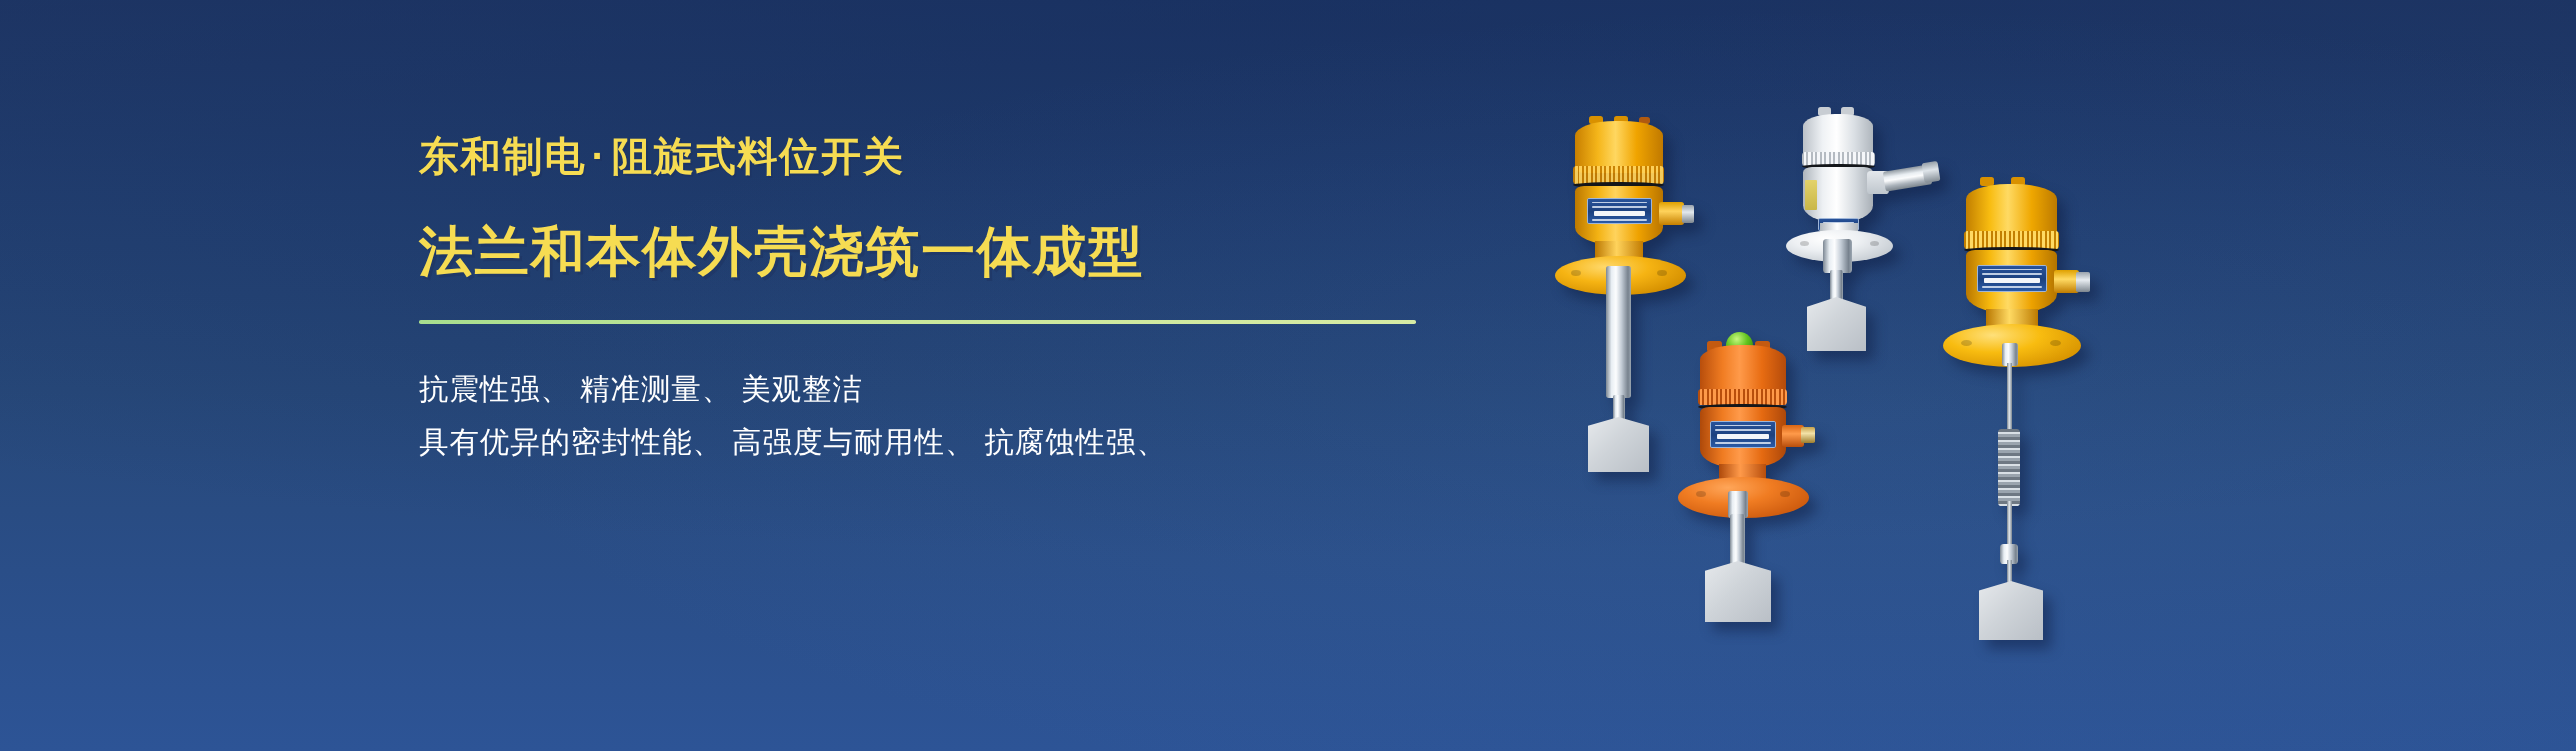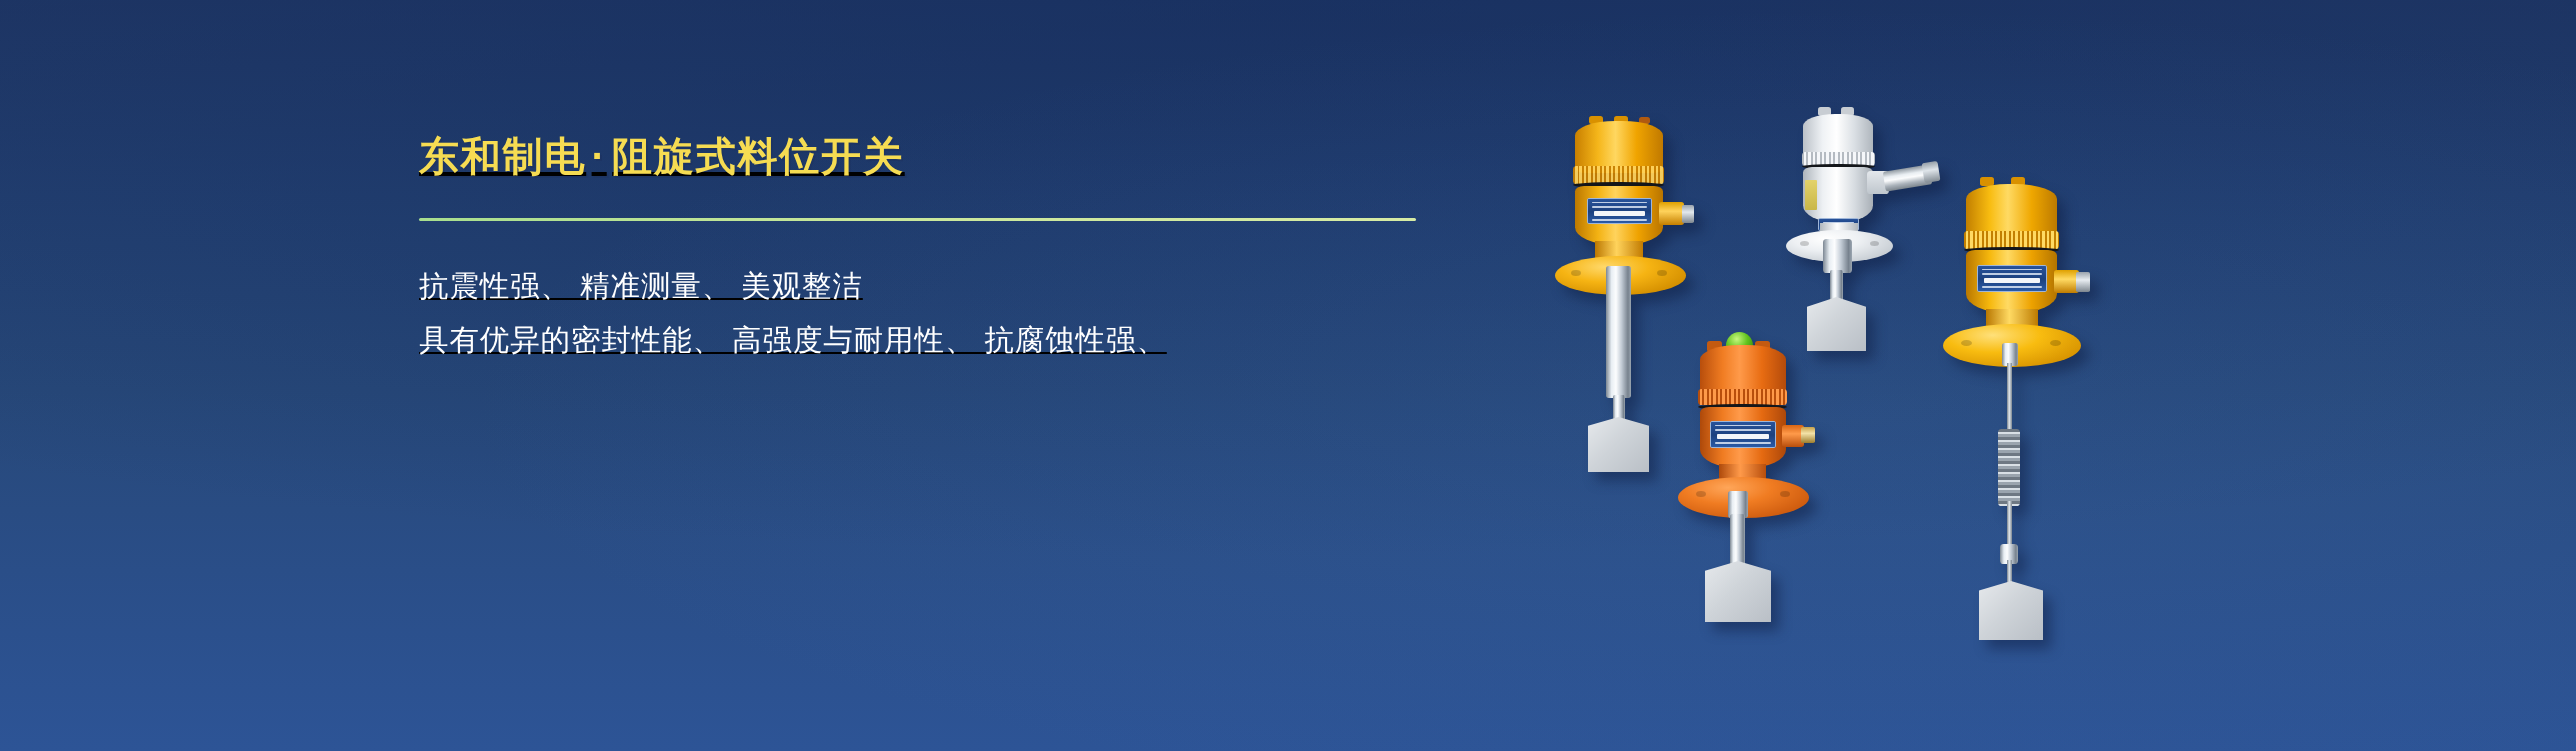--- a/index.html
+++ b/index.html
@@ -14,21 +14,21 @@
     background:
       radial-gradient(ellipse 150% 120% at 50% 0%, rgba(20,45,95,0.55) 0%, rgba(20,45,95,0.0) 62%),
       linear-gradient(180deg,#203765 0%,#234071 26%,#274879 52%,#2A4E88 76%,#2D5496 100%);
   }
   .banner::after{
     content:"";position:absolute;inset:0;pointer-events:none;
     background:radial-gradient(ellipse 90% 90% at 72% 55%, rgba(70,120,190,0.18) 0%, rgba(70,120,190,0) 60%);
   }
 
   
-  .copy{position:absolute;left:419px;top:134px;width:1127px;z-index:5;text-decoration:underline;}
+  .copy{position:absolute;left:419px;top:134px;width:1127px;z-index:5;}
   .eyebrow{
     color:#F6DC52;font-size:40px;font-weight:bold;line-height:1.12;
     letter-spacing:1.8px;white-space:nowrap;
     text-shadow:1.8px 1.8px 0 rgba(30,50,95,0.55);
   }
   .eyebrow .dot{padding:0 5.4px;}
   .headline{
     margin-top:43px;
     color:#F6DC52;font-size:54px;font-weight:bold;line-height:1.1;
     letter-spacing:1.8px;white-space:nowrap;
@@ -69,20 +69,21 @@
 <body>
 
 <div class="banner">
 
   <div class="copy">
 
     <div class="eyebrow">
       <span>东和制电</span><span class="dot">·</span><span>阻旋式料位开关</span>
     </div>
 
+    <div class="headline">法兰和本体外壳浇筑一体成型</div>
 
     <div class="divider"></div>
 
     <div class="subcopy">
       <span class="ln">抗震性强、  精准测量、  美观整洁</span>
       <span class="ln">具有优异的密封性能、  高强度与耐用性、  抗腐蚀性强、</span>
     </div>
   </div>
 
   <div class="products">

